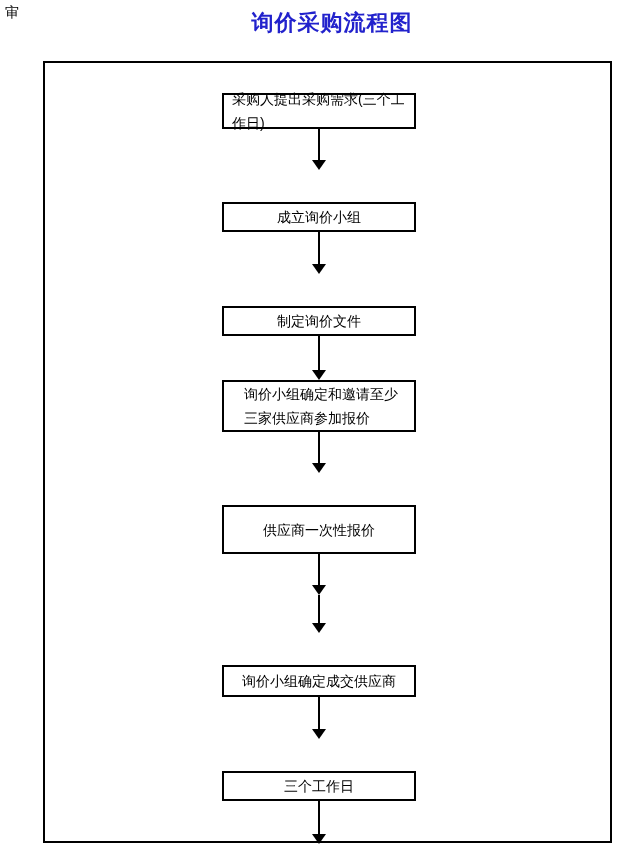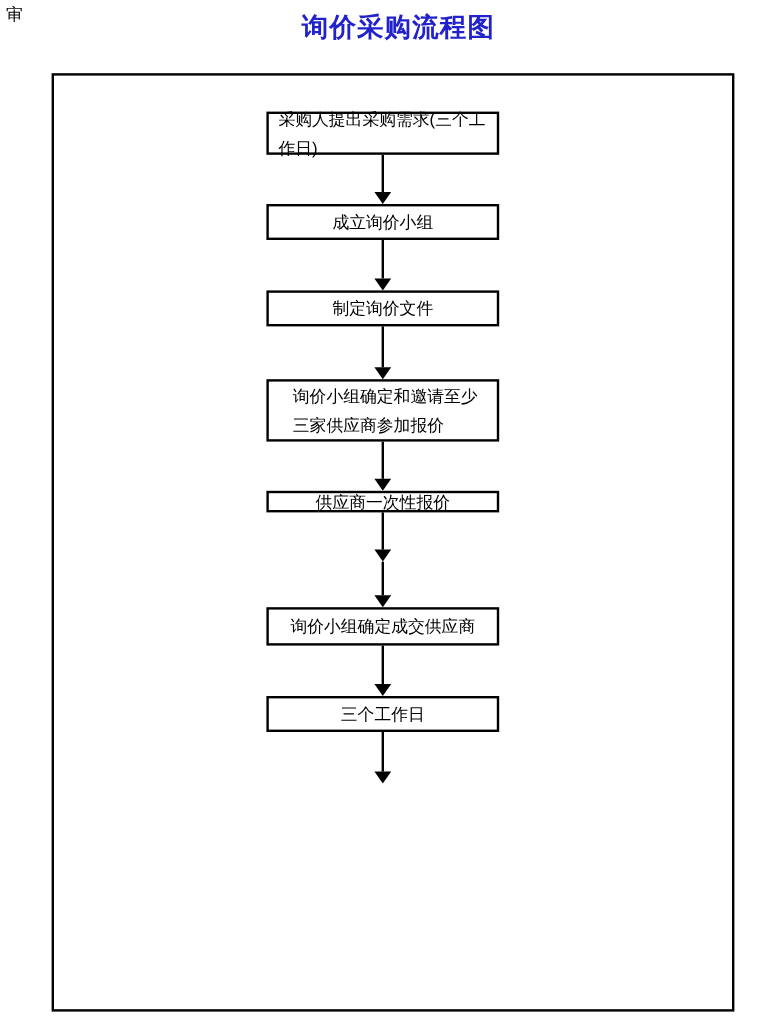--- a/index.html
+++ b/index.html
@@ -58,21 +58,21 @@
     width: 194px;
     border: 2px solid #000000;
     background: #ffffff;
     color: #000000;
     font-size: 14px;
     line-height: 24px;
     display: flex;
     align-items: center;
     padding: 0 8px;
   }
-  .flow-box.center { justify-content: center; text-align: center; }
+  .flow-box.center { justify-content: center; text-align: center; margin-top: 32px; }
   .flow-box.left { justify-content: flex-start; text-align: left; }
   .arrow {
     display: flex;
     flex-direction: column;
     align-items: center;
     width: 100%;
   }
   .arrow .line {
     flex: 1 1 auto;
     width: 2px;
@@ -120,21 +120,21 @@
       <div class="head"></div>
     </div>
 
     <div class="flow-box left" style="height:52px;padding-left:20px;">询价小组确定和邀请至少三家供应商参加报价</div>
 
     <div class="arrow" style="height:41px;">
       <div class="line"></div>
       <div class="head"></div>
     </div>
 
-    <div class="flow-box center" style="height:18px;">供应商一次性报价</div>
+    <div class="flow-box center" style="height:49px;">供应商一次性报价</div>
 
     <div class="arrow" style="height:41px;">
       <div class="line"></div>
       <div class="head"></div>
     </div>
 
 
     <div class="arrow" style="height:38px;">
       <div class="line"></div>
       <div class="head"></div>

